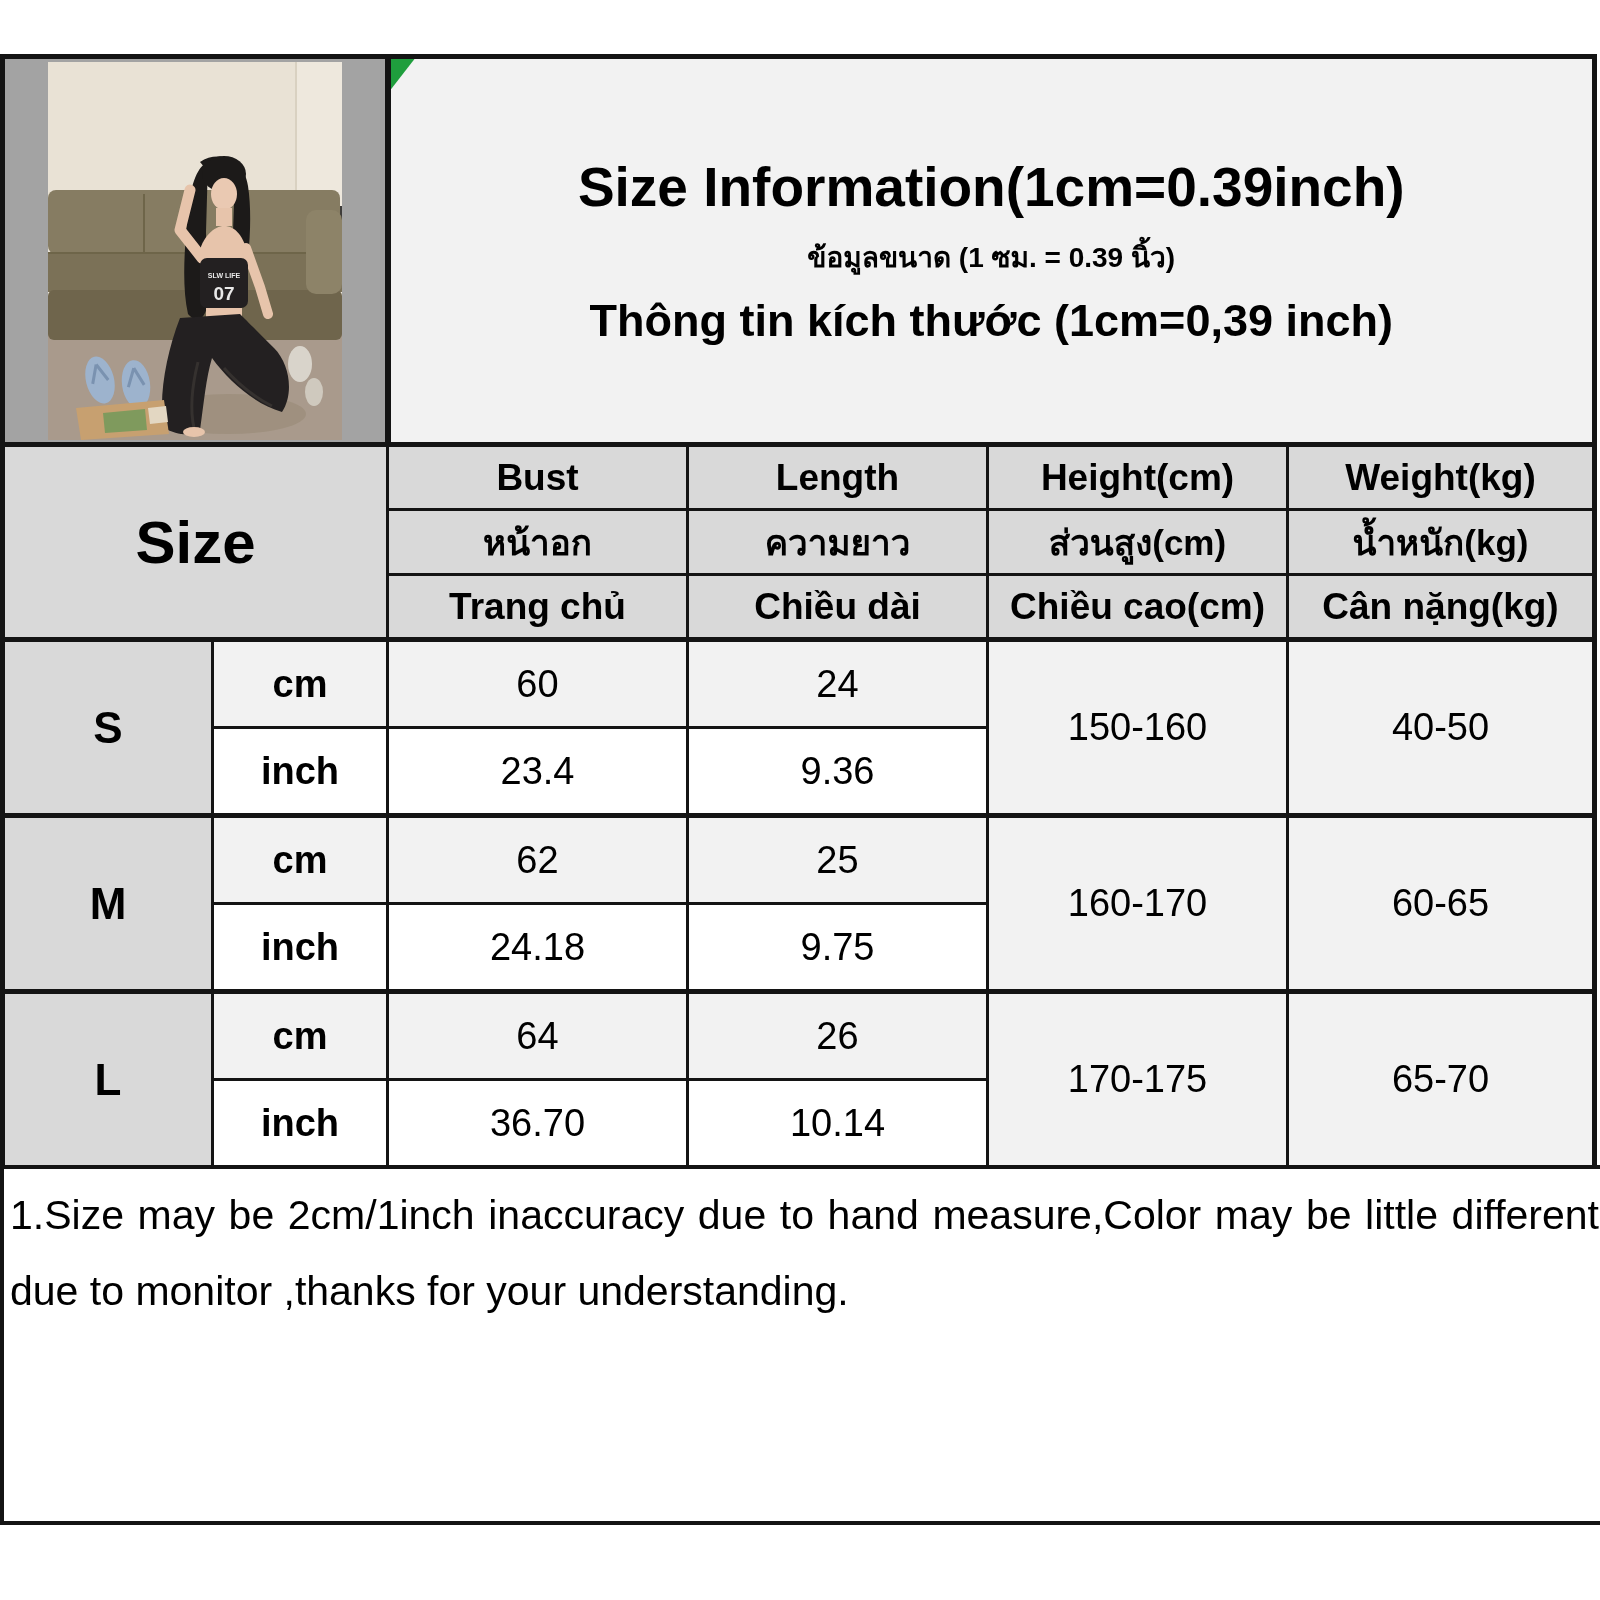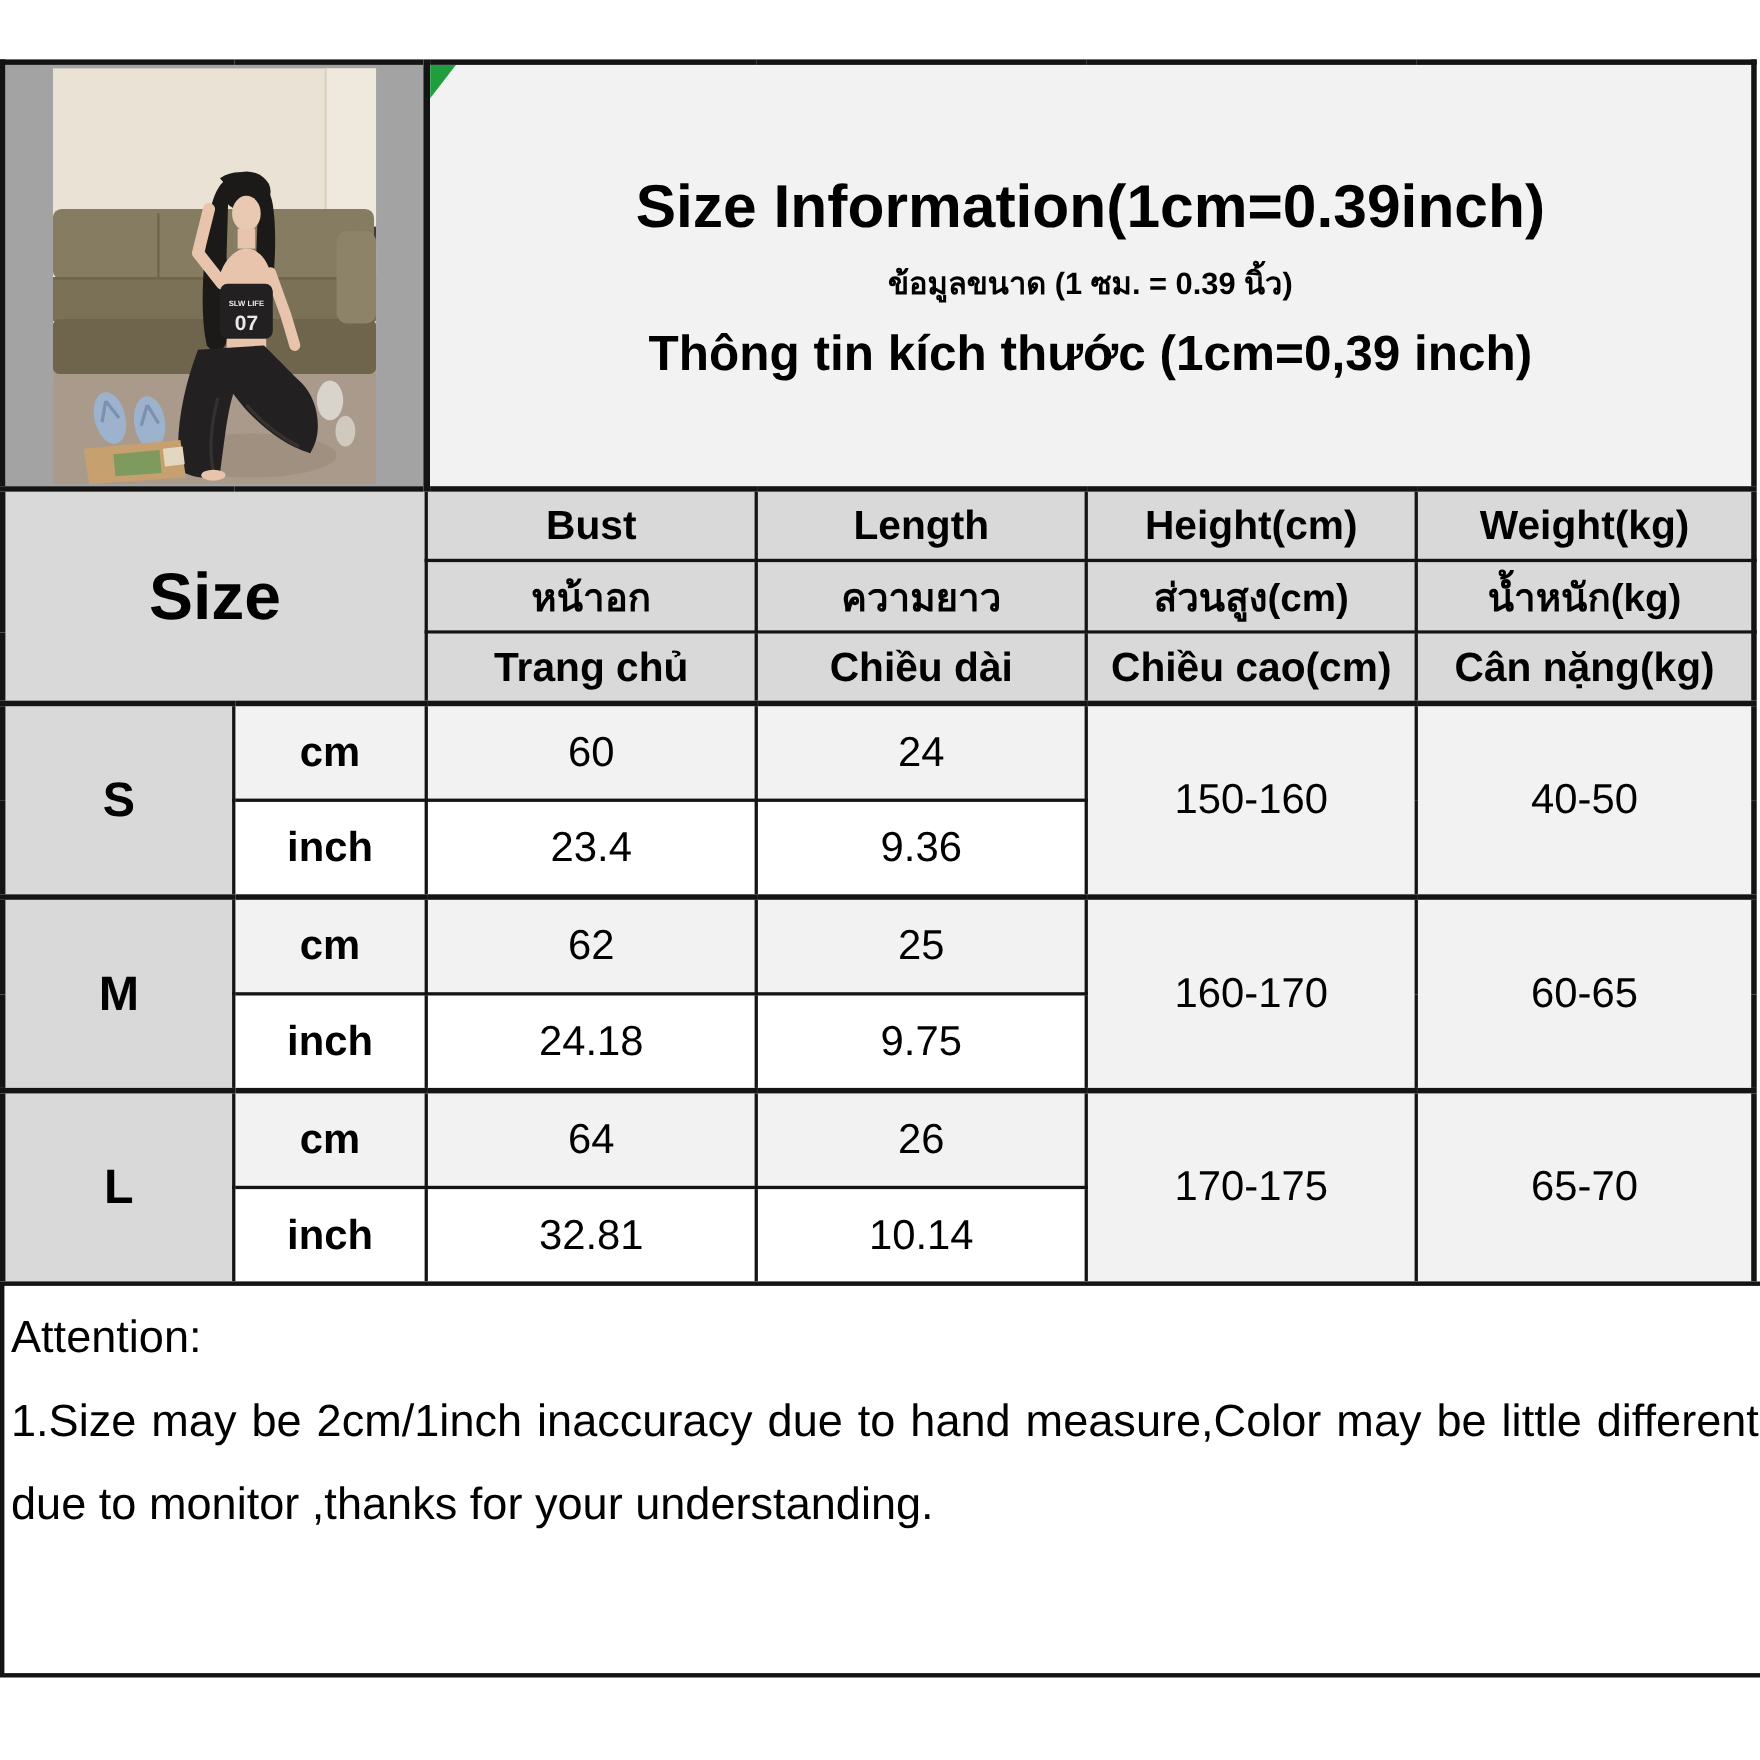--- a/index.html
+++ b/index.html
@@ -221,26 +221,25 @@
       <tr class="data-row grp">
         <td class="bg-gray sz" rowspan="2">L</td>
         <td class="bg-light unit">cm</td>
         <td class="bg-light val">64</td>
         <td class="bg-light val">26</td>
         <td class="bg-light val" rowspan="2">170-175</td>
         <td class="bg-light val" rowspan="2">65-70</td>
       </tr>
       <tr class="data-row">
         <td class="bg-white unit">inch</td>
-        <td class="bg-white val">32.81</td>
+        <td class="bg-white val">36.70</td>
         <td class="bg-white val">10.14</td>
       </tr>
     </tbody>
       </table>
 
     <div class="attention-box">
-      <div class="attn-line">Attention:</div>
       <div class="attn-justify">1.Size may be 2cm/1inch inaccuracy due to hand measure,Color may be little different</div>
       <div class="attn-line">due to monitor ,thanks for your understanding.</div>
     </div>
 
   </div>
 </div>
 
 </body></html>

